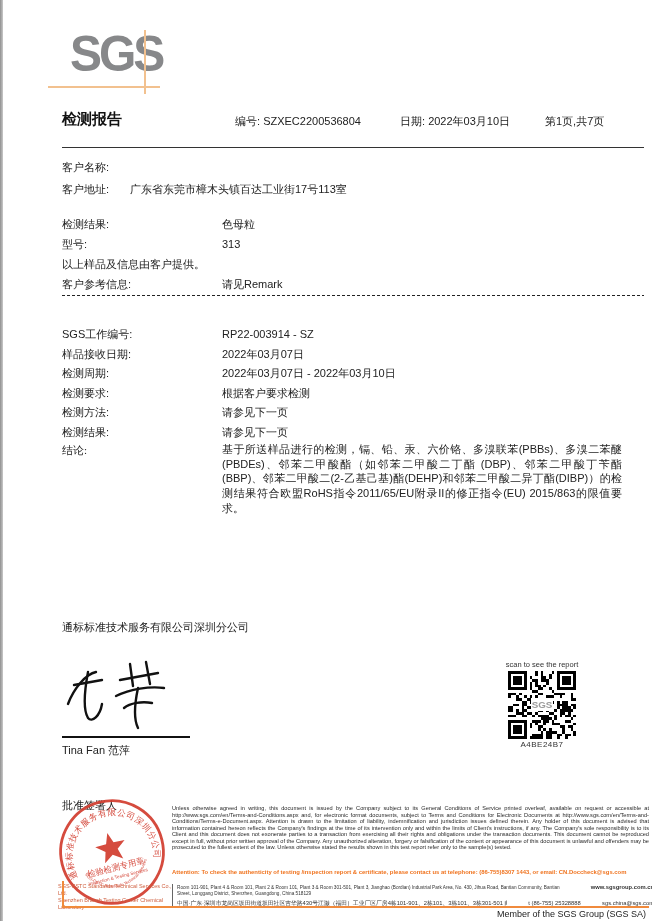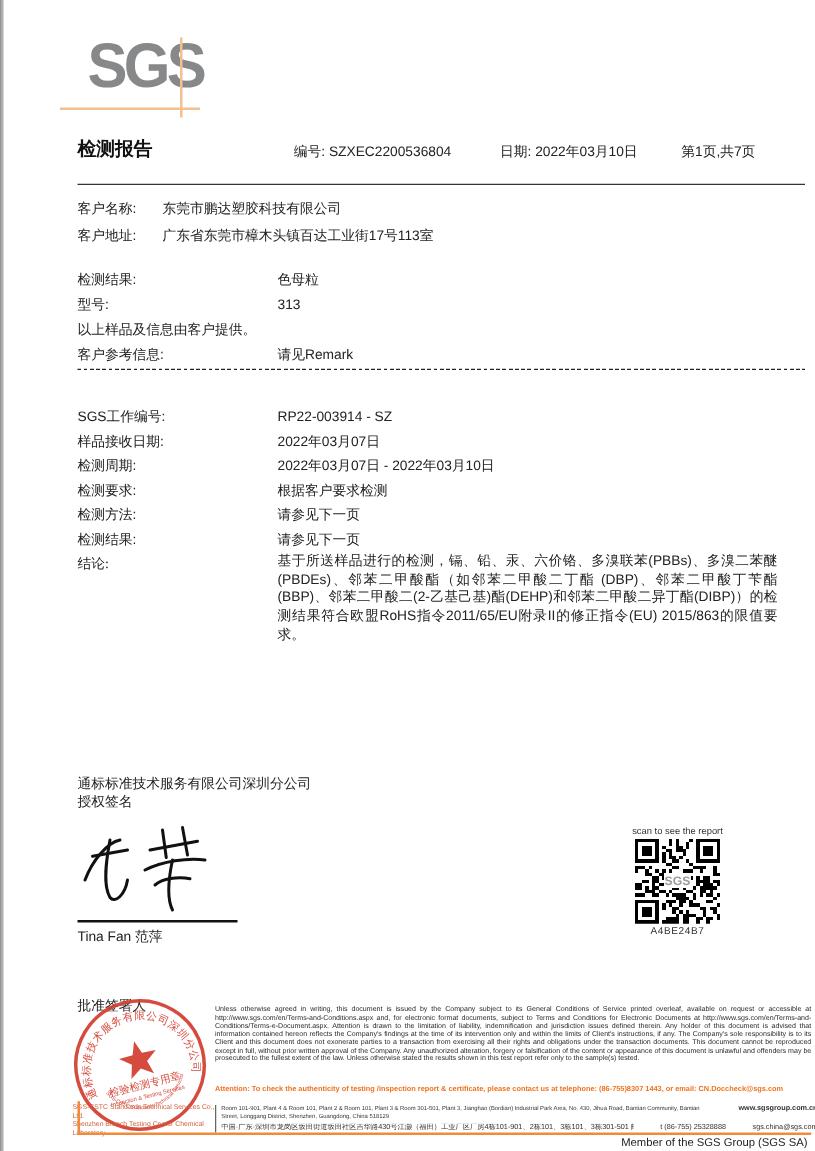--- a/index.html
+++ b/index.html
@@ -84,21 +84,20 @@
     <div class="title">检测报告</div>
     <div class="no"><span>编号:</span> <span>SZXEC2200536804</span></div>
     <div class="dt"><span>日期:</span> <span>2022年03月10日</span></div>
     <div class="pg">第1页,共7页</div>
   </div>
   <div class="hline-solid"></div>
 
   <div class="rows" style="top:156px;">
     <div class="r22">
       <span class="lbl">客户名称:</span>
-      <span class="val-near">东莞市鹏达塑胶科技有限公司</span>
     </div>
     <div class="r22">
       <span class="lbl">客户地址:</span>
       <span class="val-near">广东省东莞市樟木头镇百达工业街17号113室</span>
     </div>
     <div class="gap14"></div>
     <div class="r20">
       <span class="lbl">检测结果:</span>
       <span class="val-far">色母粒</span>
     </div>
@@ -144,21 +143,20 @@
     </div>
   </div>
 
   <div class="concl">
     <span class="lbl">结论:</span>
     <div class="para">基于所送样品进行的检测，镉、铅、汞、六价铬、多溴联苯(PBBs)、多溴二苯醚(PBDEs)、邻苯二甲酸酯（如邻苯二甲酸二丁酯 (DBP)、邻苯二甲酸丁苄酯(BBP)、邻苯二甲酸二(2-乙基己基)酯(DEHP)和邻苯二甲酸二异丁酯(DIBP)）的检测结果符合欧盟RoHS指令2011/65/EU附录II的修正指令(EU) 2015/863的限值要求。</div>
   </div>
 
   <div class="sig">
     <div class="company">通标标准技术服务有限公司深圳分公司</div>
-    <div class="authlabel">授权签名</div>
     <svg class="sig-svg" width="140" height="78" viewBox="0 0 140 78">
       <g fill="none" stroke="#111" stroke-width="2.4" stroke-linecap="round">
         <path d="M6,46 C12,30 24,16 34,14"></path>
         <path d="M12,27 L40,22"></path>
         <path d="M26,14 C23,30 20,50 26,60 C30,65 38,58 40,46"></path>
         <path d="M58,22 L96,15"></path>
         <path d="M68,6 L71,28"></path>
         <path d="M84,4 L88,26"></path>
         <path d="M54,38 C68,31 88,28 102,30"></path>
         <path d="M76,30 C73,44 71,60 76,70"></path>

